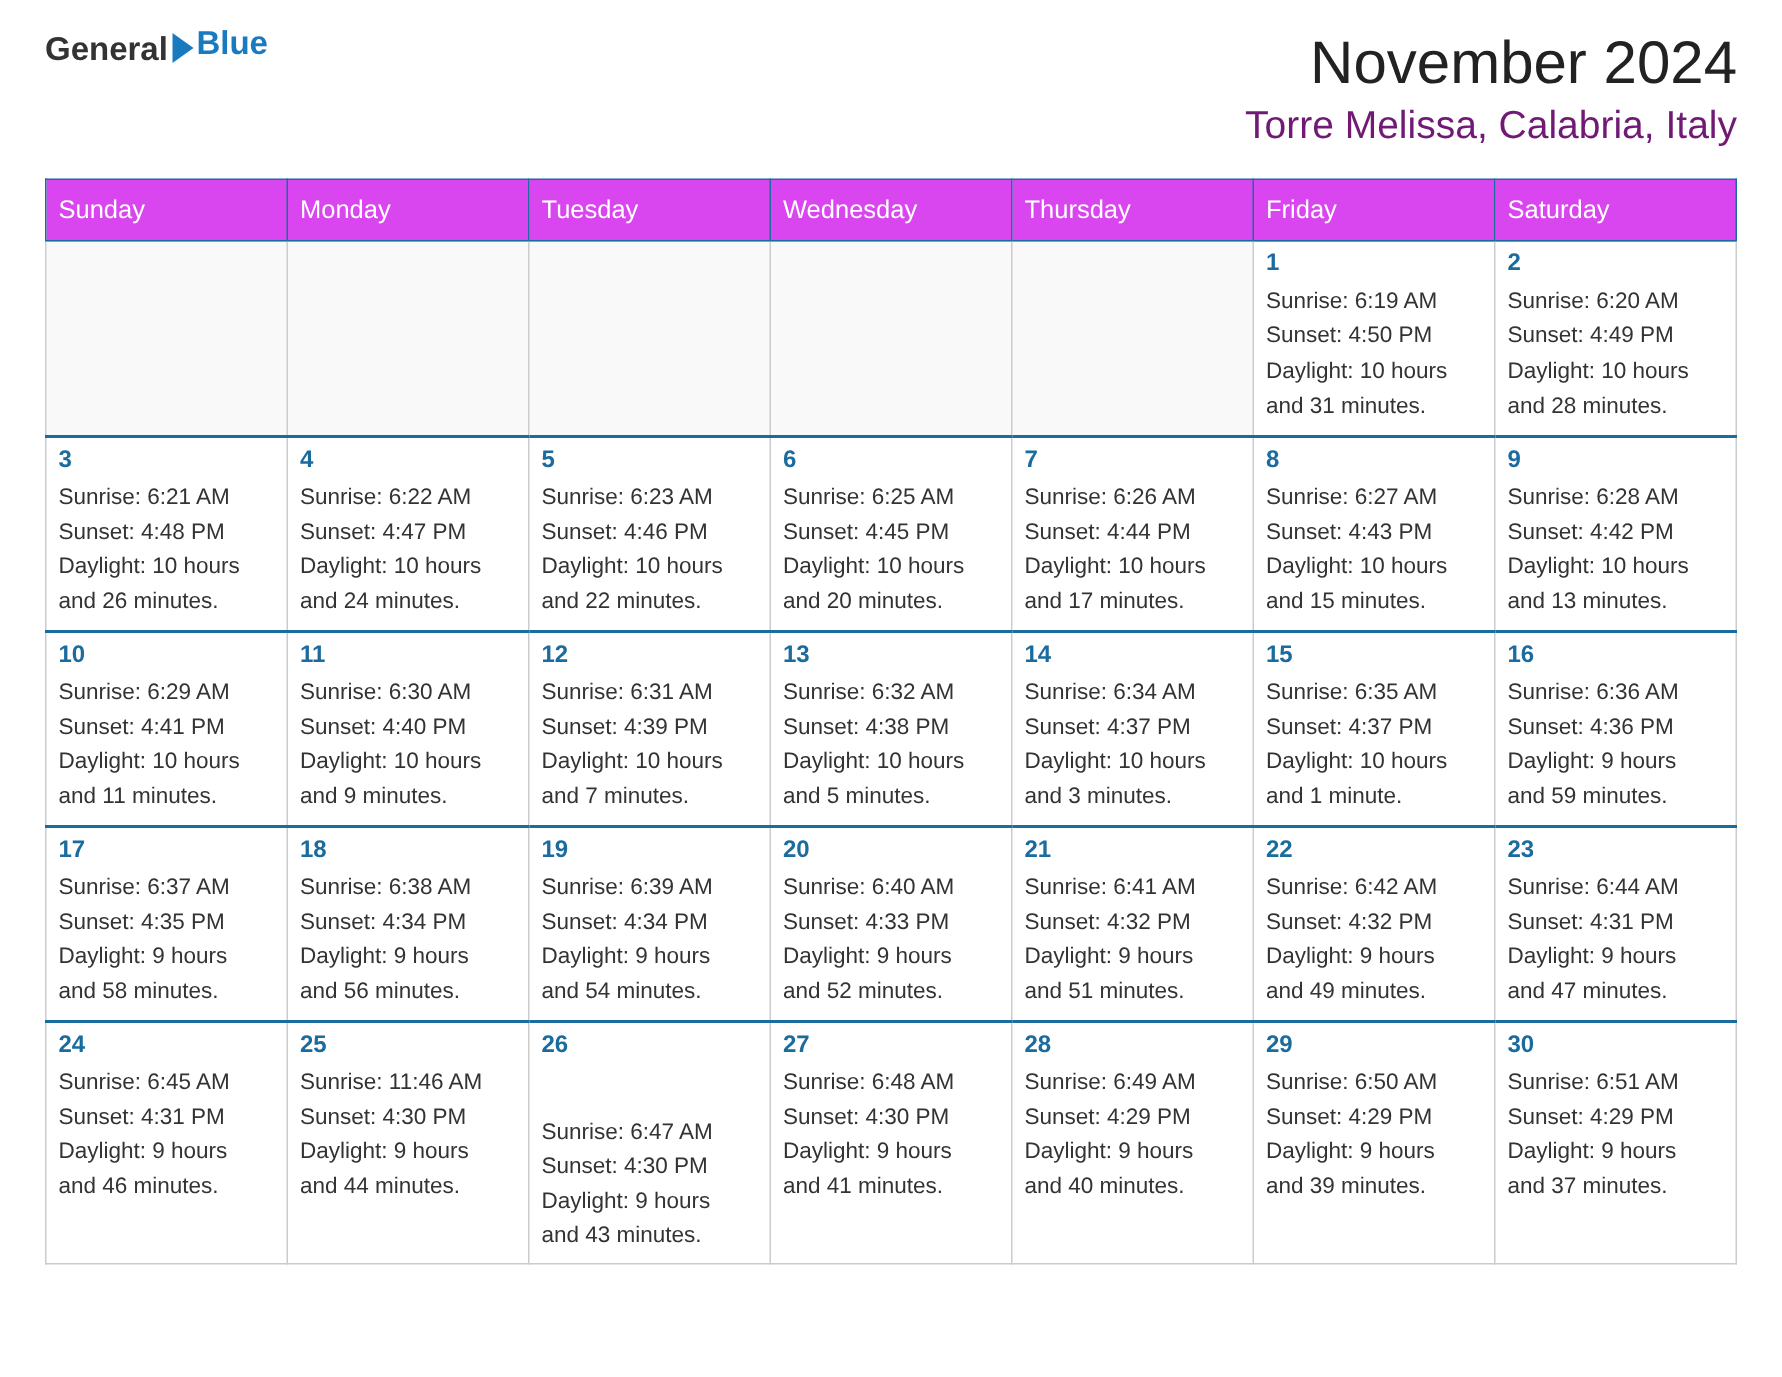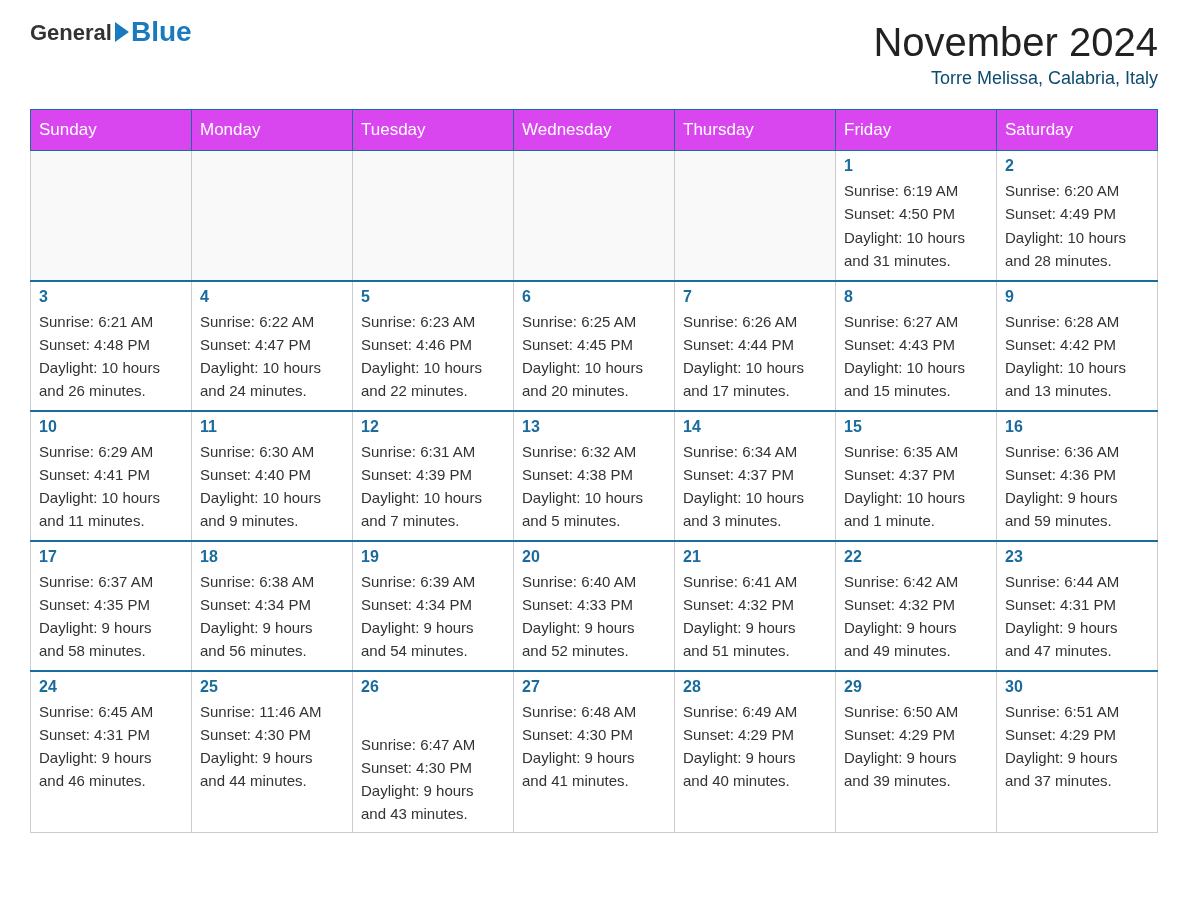--- a/index.html
+++ b/index.html
@@ -26,38 +26,38 @@
     }
     .logo-text {
       display: flex;
       align-items: center;
       font-size: 22px;
       font-weight: bold;
       color: #333;
     }
     .logo-bottom {
       color: #1a7abf;
-      font-size: 28px;
+      font-size: 22px;
       font-weight: bold;
       margin-top: -4px;
       padding-left: 2px;
       text-align: center;
     }
     .title-block {
       text-align: right;
     }
     .cal-title {
       font-size: 40px;
       font-weight: normal;
       color: #222;
       line-height: 1.1;
     }
     .cal-subtitle {
-      font-size: 18px;
-      color: #0c4a6e;
+      font-size: 26px;
+      color: #701a75;
       margin-top: 4px;
     }
     .calendar-table {
       width: 100%;
       border-collapse: collapse;
       table-layout: fixed;
     }
     .calendar-table thead th {
       background-color: #d946ef;
       color: #fff;

